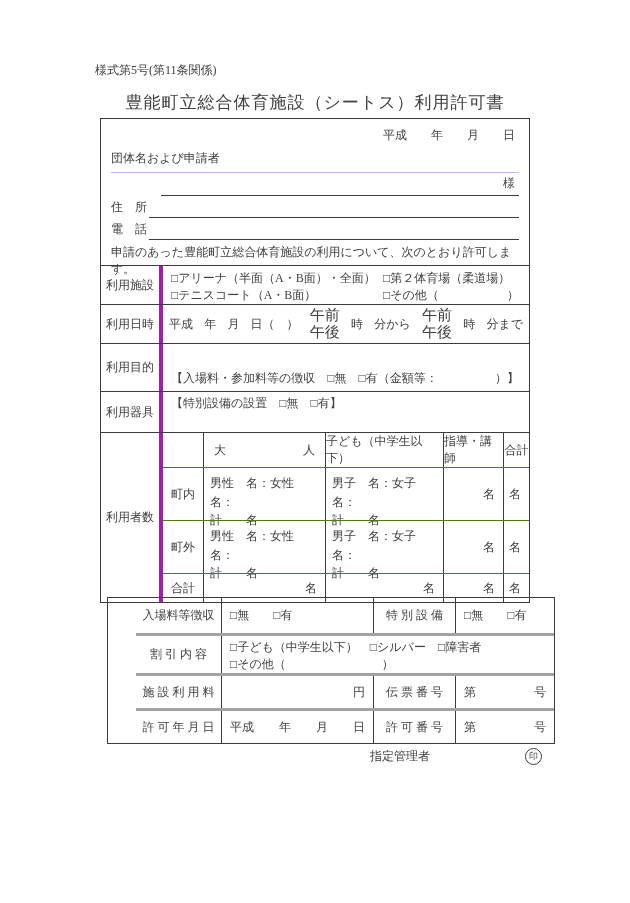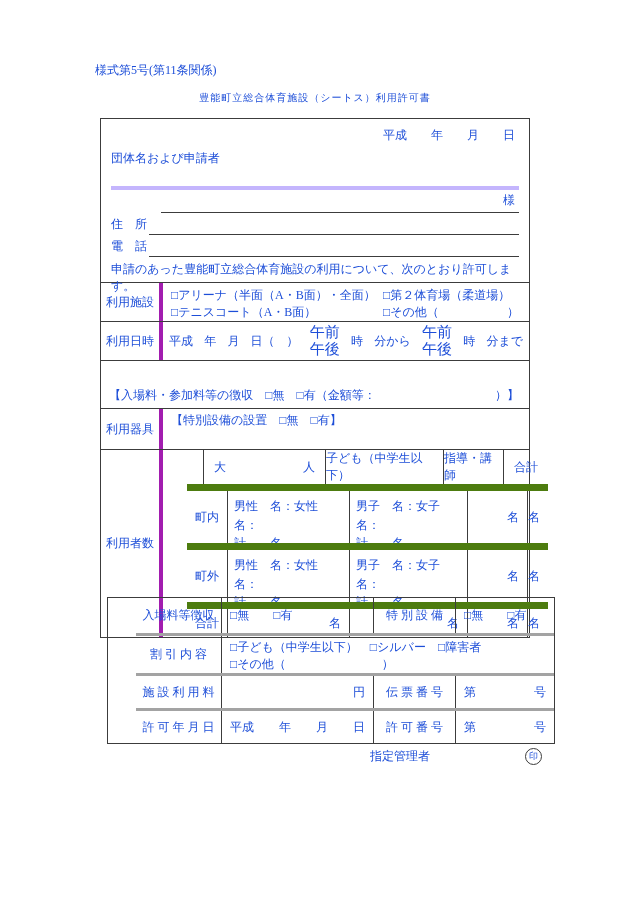--- a/index.html
+++ b/index.html
@@ -2,32 +2,32 @@
 <html><head>
 <meta charset="utf-8">
 <style>
   html,body { margin:0; padding:0; background:#e8e8e8; }
   .page {
     position:relative;
     width:630px; height:903px;
     margin:0 auto;
     background:#ffffff;
     font-family:"Liberation Serif","DejaVu Serif",serif;
-    color:#1d4ed8;
+    color:#404040;
     font-size:12px;
     overflow:hidden;
   }
   .form-code { position:absolute; left:95px; top:62px; font-size:12px; }
-  .doc-title { position:absolute; left:100px; top:91px; width:430px; text-align:center; font-size:10px; letter-spacing:1px; }
+  .doc-title { position:absolute; left:100px; top:91px; width:430px; text-align:center; font-size:17px; letter-spacing:1px; }
 
   
   .main-box { position:absolute; left:100px; top:118px; width:430px; border:1.5px solid #3c3c3c; box-sizing:border-box; }
   .box-header { padding:6px 0 0 0; }
   .date-line { text-align:right; padding:2px 14px 2px 0; height:18px; }
-  .applicant-line { margin:3px 10px 0 10px; border-bottom:4px solid #c4b5fd; padding-bottom:18px; height:18px; }
+  .applicant-line { margin:3px 10px 0 10px; border-bottom:1px solid #c4b5fd; padding-bottom:4px; height:18px; }
   .honorific-line { margin:2px 10px 0 60px; border-bottom:1px solid #3c3c3c; text-align:right; padding:0 4px 2px 0; height:18px; }
   .labeled-line { display:flex; margin:3px 10px 0 10px; height:19px; }
   .labeled-line .lab { width:38px; flex:0 0 auto; }
   .labeled-line .fill { flex:1; border-bottom:1px solid #3c3c3c; }
   .statement { margin:4px 10px 0 10px; height:21px; }
 
   
   .frow { display:flex; border-top:1px solid #3c3c3c; box-sizing:border-box; }
   .flabel { width:62px; flex:0 0 auto; border-right:4px solid #a21caf; display:flex; align-items:center; justify-content:center; text-align:center; box-sizing:border-box; }
   .fcontent { flex:1; box-sizing:border-box; }
@@ -39,21 +39,21 @@
 
   .datetime-content { display:flex; align-items:center; justify-content:space-between; padding:0 6px; height:38px; }
   .stack { display:inline-flex; flex-direction:column; font-size:15px; line-height:1.15; }
 
   .purpose-content { display:flex; align-items:flex-end; justify-content:space-between; padding:3px 10px 4px 8px; height:47px; box-sizing:border-box; }
   .equipment-content { display:flex; align-items:flex-start; padding:3px 8px 4px 8px; height:40px; box-sizing:border-box; }
 
   
   .users-content { display:flex; flex-direction:column; padding:0; }
   .urow { display:flex; }
-  .urow + .urow { border-top:7px solid #4d7c0f;margin-left:24px; }
+  .urow + .urow { border-top:1px solid #4d7c0f; }
   .ucell { box-sizing:border-box; }
   .ucell + .ucell { border-left:1px solid #3c3c3c; }
   .c-scope { width:40px; flex:0 0 auto; display:flex; align-items:center; justify-content:center; }
   .c-adult { width:122px; flex:0 0 auto; }
   .c-child { width:118px; flex:0 0 auto; }
   .c-coach { width:60px; flex:0 0 auto; }
   .c-total { flex:1; }
   .uhead { height:34px; }
   .uhead .ucell { display:flex; align-items:center; justify-content:center; }
   .uhead .c-adult { justify-content:space-between; padding:0 10px; }
@@ -144,20 +144,21 @@
         <span class="stack">
           <span>午前</span>
           <span>午後</span>
         </span>
         <span>時</span>
         <span>分まで</span>
       </div>
     </div>
 
     <div class="frow">
+      <div class="flabel">利用目的</div>
       <div class="fcontent purpose-content">
         <span>【入場料・参加料等の徴収　□無　□有（金額等：</span>
         <span>）】</span>
       </div>
     </div>
 
     <div class="frow">
       <div class="flabel">利用器具</div>
       <div class="fcontent equipment-content">
         <span>【特別設備の設置　□無　□有】</span>

